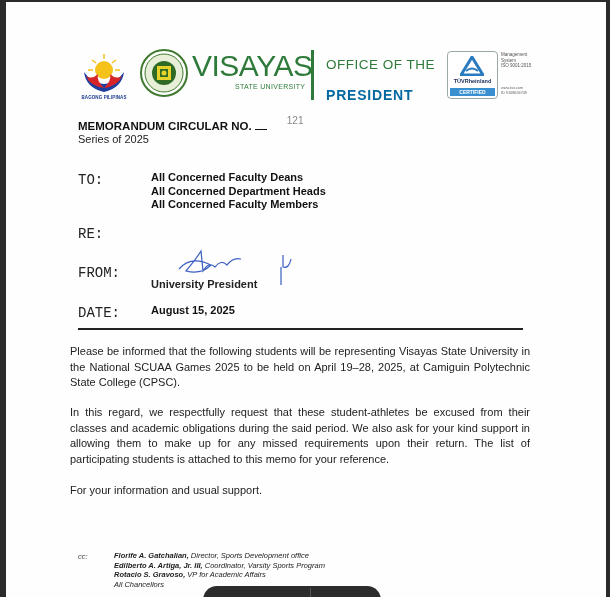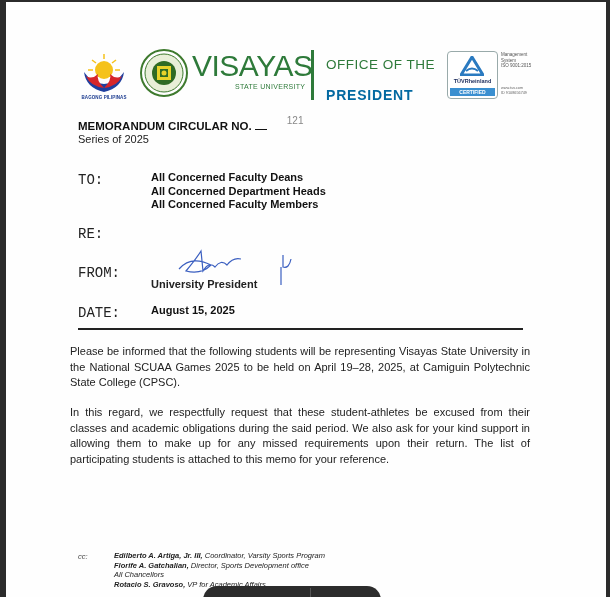--- a/index.html
+++ b/index.html
@@ -126,25 +126,26 @@
     <path d="M112 10 L112 22 Q118 24 120 14 M110 22 L110 40" fill="none" stroke="#3b5fc0" stroke-width="1.2"></path>
   </svg>
 
   <div class="lbl" style="top:303px">DATE:</div>
   <div class="val" style="top:302px">August 15, 2025</div>
 
   <div class="hr"></div>
 
   <div class="para" style="top:342px">Please be informed that the following students will be representing Visayas State University in the National SCUAA Games 2025 to be held on April 19–28, 2025, at Camiguin Polytechnic State College (CPSC).</div>
   <div class="para" style="top:403px">In this regard, we respectfully request that these student-athletes be excused from their classes and academic obligations during the said period. We also ask for your kind support in allowing them to make up for any missed requirements upon their return. The list of participating students is attached to this memo for your reference.</div>
+  <div class="para" style="top:481px">For your information and usual support.</div>
 
   <div class="cc-label">cc:</div>
   <div class="cc-list">
+    <div><b>Florife A. Gatchalian,</b><span> Director, Sports Development office</span></div>
     <div><b>Edilberto A. Artiga, Jr. III,</b><span> Coordinator, Varsity Sports Program</span></div>
-    <div><b>Florife A. Gatchalian,</b><span> Director, Sports Development office</span></div>
+    <div><b>Rotacio S. Gravoso,</b><span> VP for Academic Affairs</span></div>
     <div><span>All Chancellors</span></div>
-    <div><b>Rotacio S. Gravoso,</b><span> VP for Academic Affairs</span></div>
   </div>
 </div>
 
 <div class="overlay-pill">
   <div class="sep"></div>
 </div>
 
 </body></html>

